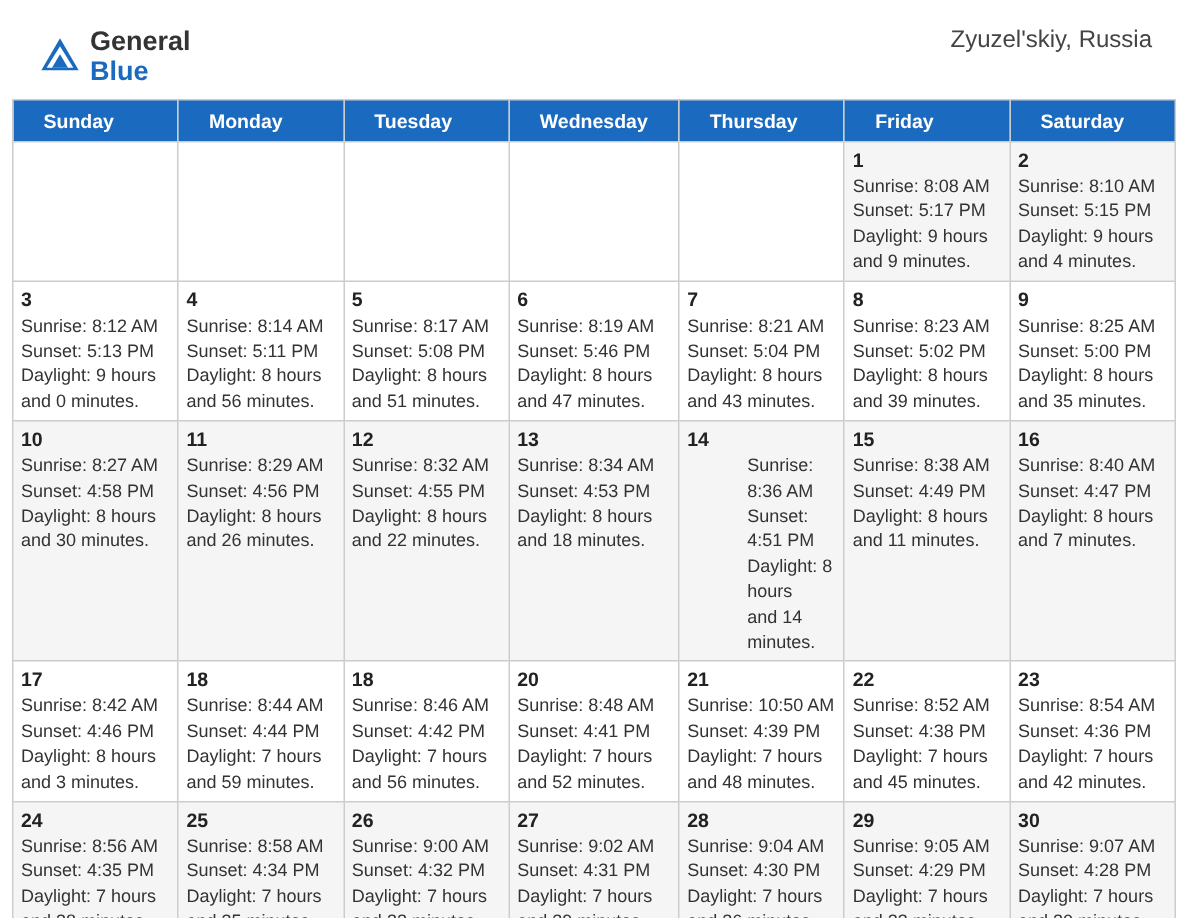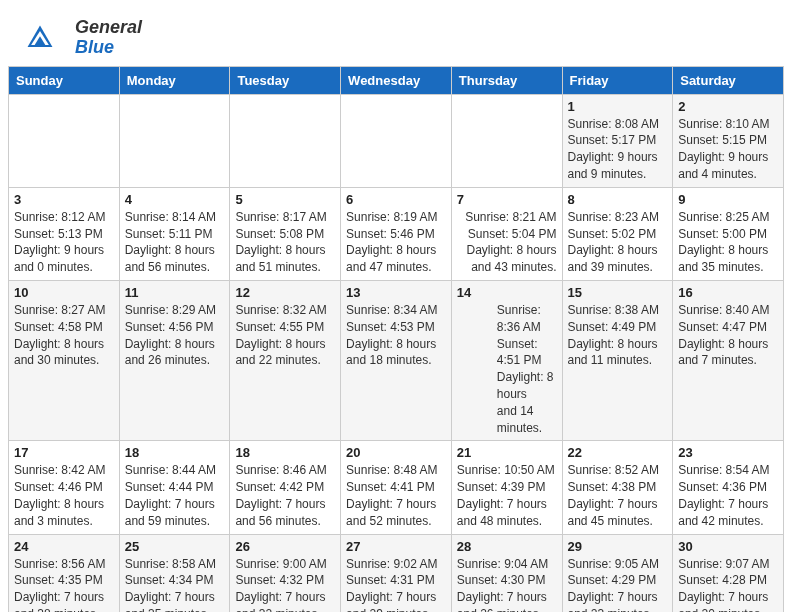--- a/index.html
+++ b/index.html
@@ -11,22 +11,21 @@
     }
     .header {
       display: flex;
       justify-content: space-between;
       align-items: flex-start;
       padding: 18px 24px 8px 24px;
     }
     .logo {
       display: flex;
       align-items: center;
-      gap: 19px;
-      font-style: italic;
+      gap: 4px;
     }
     .logo-text {
       display: flex;
       flex-direction: column;
       line-height: 1.1;
     }
     .logo-general {
       font-size: 18px;
       font-weight: bold;
       color: #333;
@@ -55,21 +54,21 @@
     table {
       width: 776px;
       margin: 0 8px;
       border-collapse: collapse;
     }
     thead tr th {
       background: #1a6bbf;
       color: #fff;
       font-size: 13px;
       font-weight: bold;
-      padding: 6px 7px;
+      padding: 6px 20px;
       text-align: left;
       border: 1px solid #ccc;
     }
     tbody tr td {
       vertical-align: top;
       border: 1px solid #ccc;
       padding: 4px 5px;
       font-size: 11px;
       color: #333;
       width: 110px;
@@ -104,20 +103,21 @@
       <polygon points="18,4 32,28 4,28" fill="#1a6bbf"></polygon>
       <polygon points="18,10 28,26 8,26" fill="#fff"></polygon>
       <polygon points="18,16 24,26 12,26" fill="#1a6bbf"></polygon>
     </svg>
     <div class="logo-text">
       <span class="logo-general">General</span>
       <span class="logo-blue">Blue</span>
     </div>
   </div>
   <div class="title-block">
+    <div class="location">Zyuzel'skiy, Russia</div>
   </div>
 </div>
 
 <table>
   <thead>
     <tr>
       <th>Sunday</th>
       <th>Monday</th>
       <th>Tuesday</th>
       <th>Wednesday</th>
@@ -172,21 +172,21 @@
         </td>
         <td>
           <span class="day-num">6</span>
           <div class="day-info" style="white-space: pre-line;">Sunrise: 8:19 AM
 Sunset: 5:46 PM
 Daylight: 8 hours
 and 47 minutes.</div>
         </td>
         <td>
           <span class="day-num">7</span>
-          <div class="day-info" style="white-space: pre-line; text-align: right;">Sunrise: 8:21 AM
+          <div class="day-info" style="white-space: pre-line;">Sunrise: 8:21 AM
 Sunset: 5:04 PM
 Daylight: 8 hours
 and 43 minutes.</div>
         </td>
         <td>
           <span class="day-num">8</span>
           <div class="day-info" style="white-space: pre-line;">Sunrise: 8:23 AM
 Sunset: 5:02 PM
 Daylight: 8 hours
 and 39 minutes.</div>

